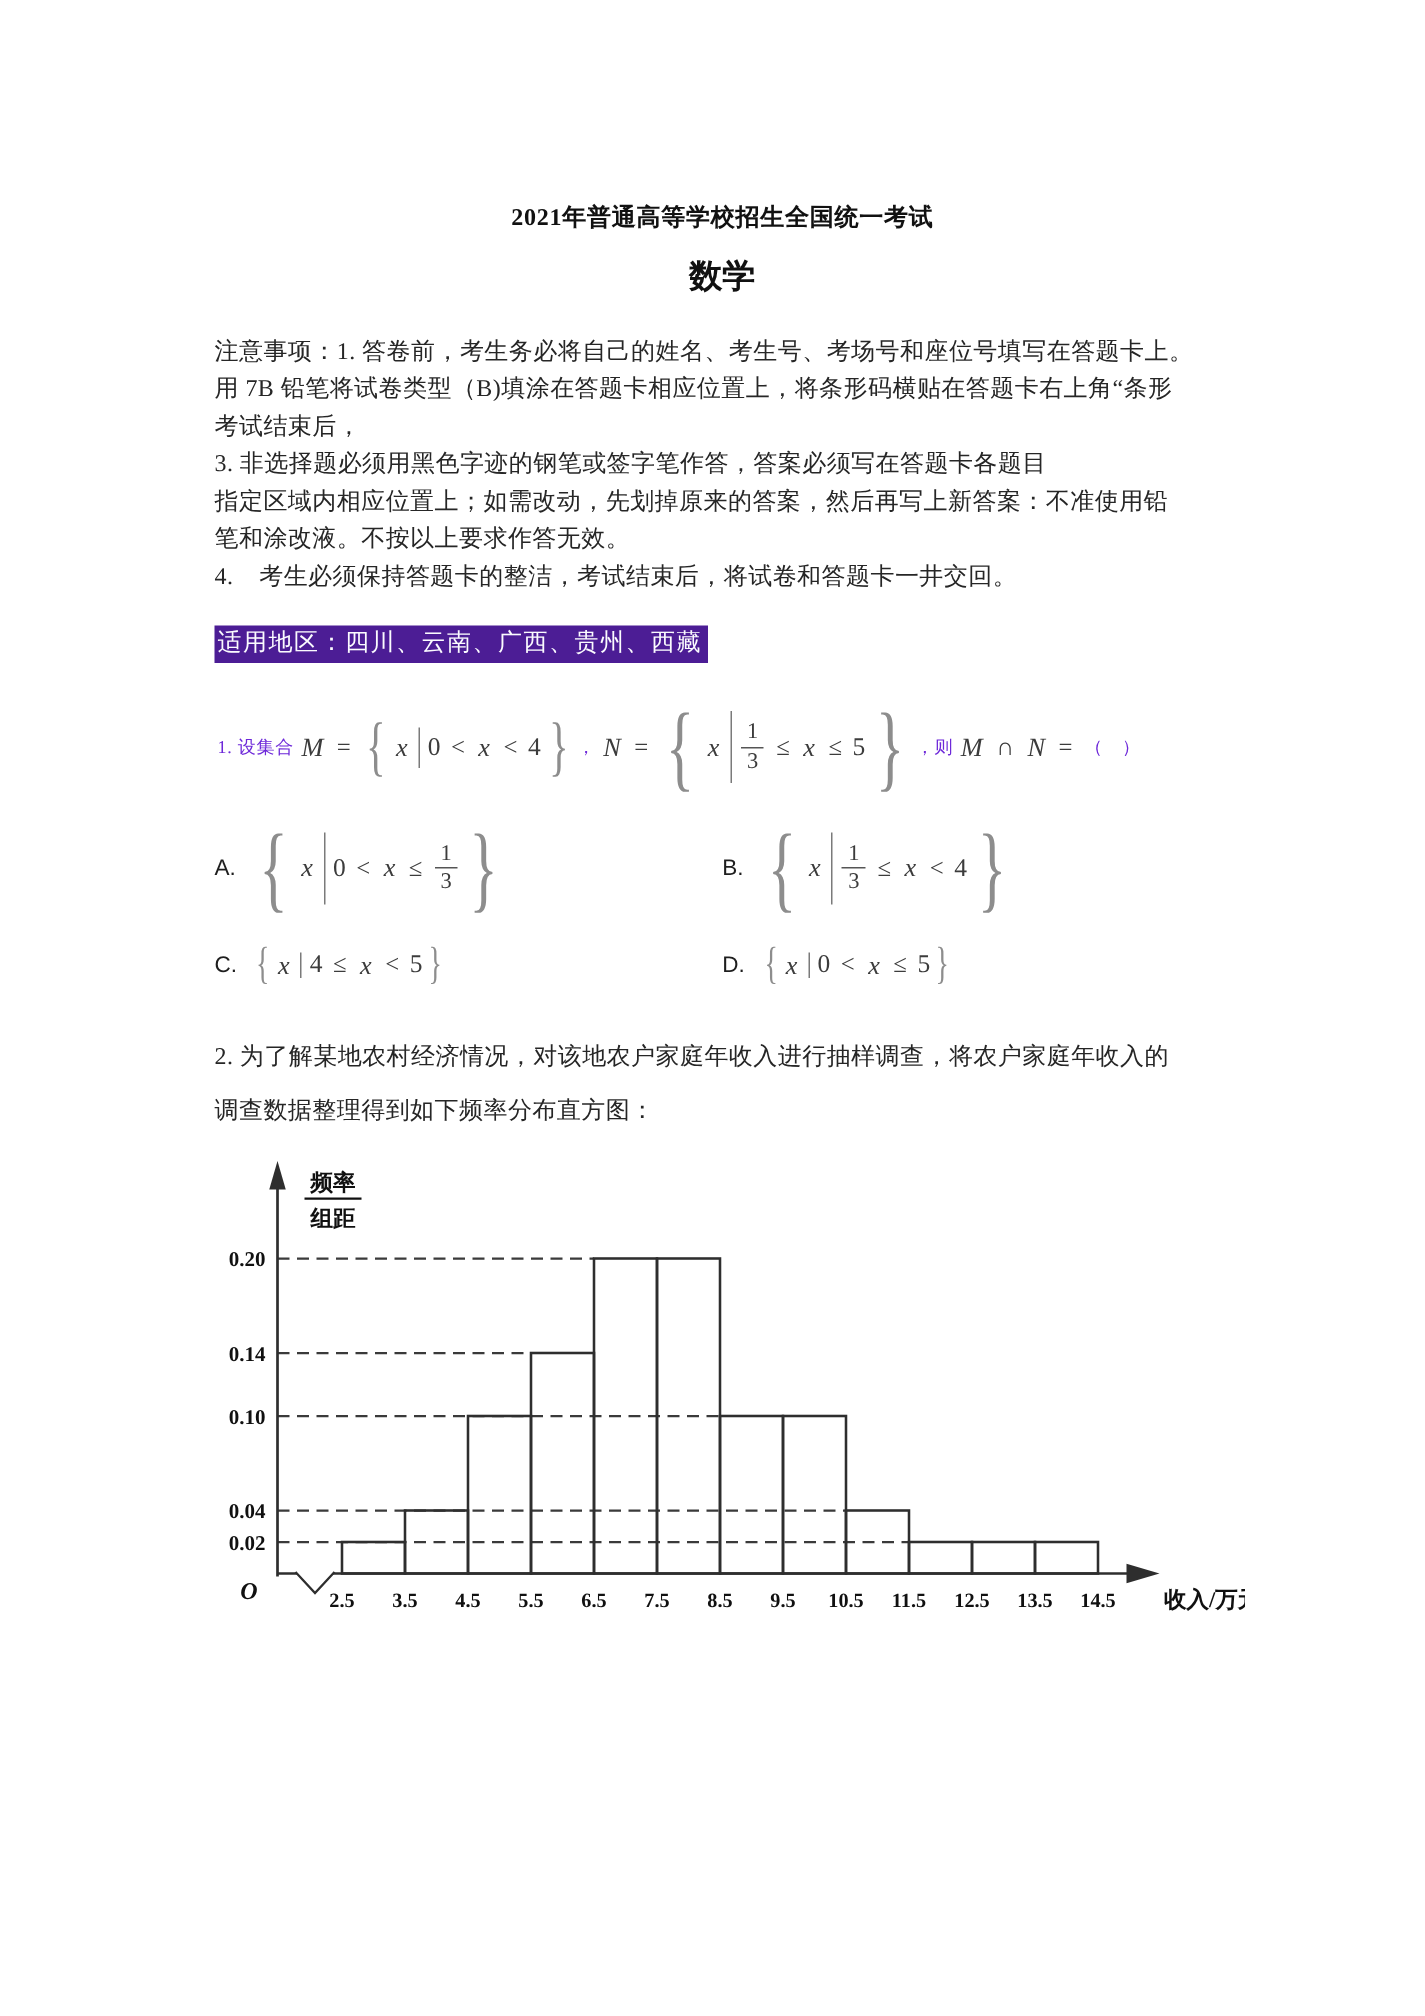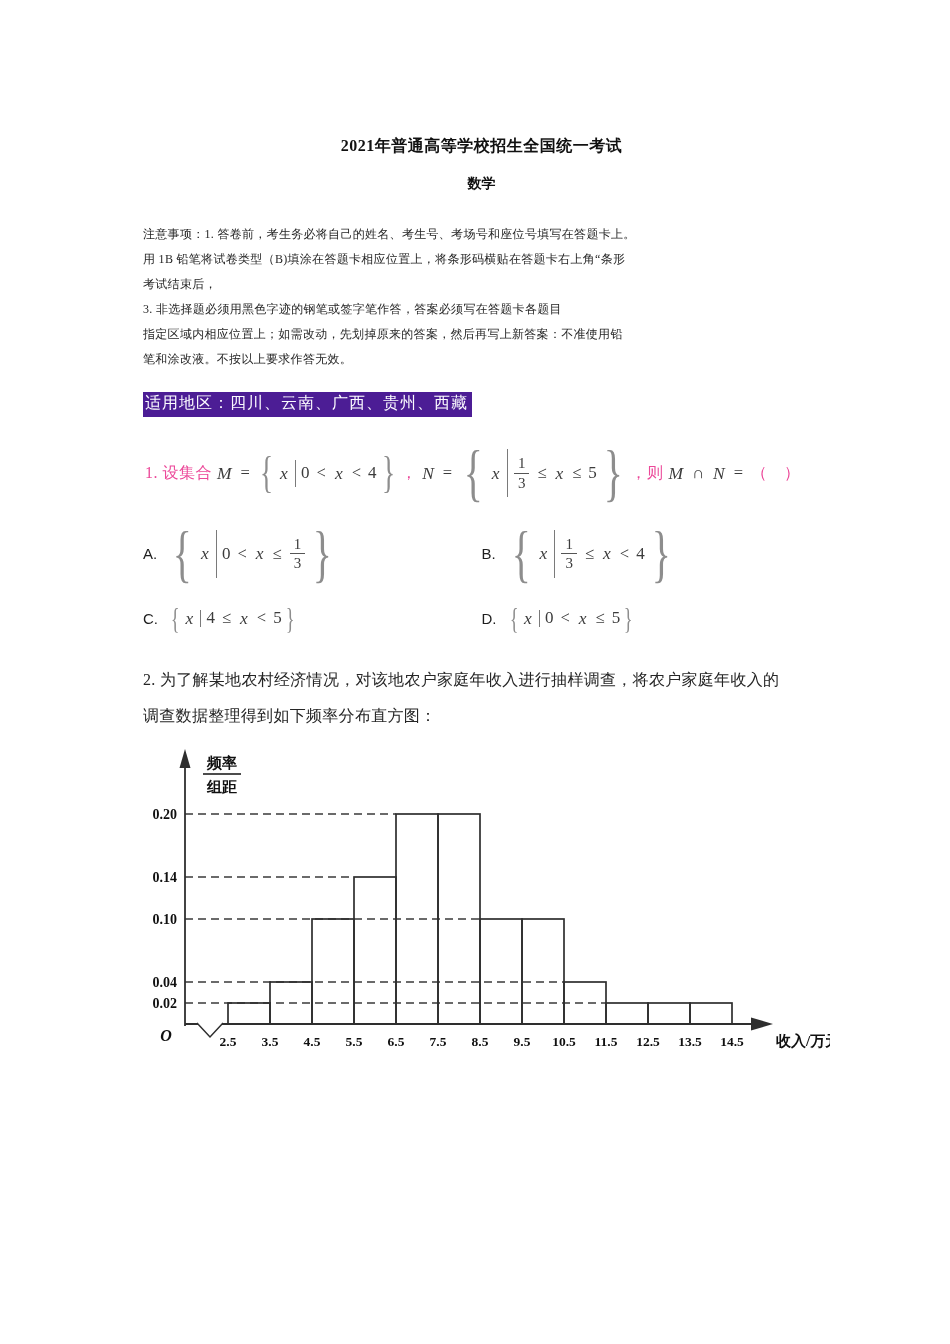--- a/index.html
+++ b/index.html
@@ -6,35 +6,35 @@
   body{
     width:950px;height:1344px;background:#ffffff;overflow:hidden;
     font-family:"Liberation Serif","DejaVu Serif",serif;color:#2a2a2a;
   }
   .content{padding:130px 130px 0 143px;}
   .title{
     margin:0;text-align:center;font-size:16px;font-weight:bold;color:#111;
     letter-spacing:0.5px;line-height:32px;
   }
   .subject{
-    margin:8px 0 0 0;text-align:center;font-size:14px;font-weight:bold;color:#111;line-height:28px;
+    margin:8px 0 0 0;text-align:center;font-size:22px;font-weight:bold;color:#111;line-height:28px;
   }
   .notice{margin-top:24px;}
   .notice-line{
-    font-size:12px;line-height:25px;white-space:pre;letter-spacing:0.3px;color:#262626;
+    font-size:16px;line-height:25px;white-space:pre;letter-spacing:0.3px;color:#262626;
   }
   .region{margin-top:20px;height:22px;}
   .region-hl{
     display:inline-block;background:#4c1d95;color:#fbfbff;font-size:16px;
     padding:1px 4px 3px 2px;letter-spacing:1px;
   }
   
   .mathline{display:flex;align-items:center;}
   .q1-stem{margin-top:26px;height:66px;}
-  .m-text{color:#ec4899;font-size:16px;margin:0 2px;letter-spacing:0.5px;}
+  .m-text{color:#6d28d9;font-size:12px;margin:0 2px;letter-spacing:0.5px;}
   .m-var{font-style:italic;font-family:"Liberation Serif",serif;font-size:17.5px;color:#3c3c3c;margin:0 3px;}
   .m-op{margin:0 6px;color:#3c3c3c;font-size:16.5px;}
   .m-num{margin:0 1px;color:#3c3c3c;font-size:17px;}
   .m-brace{display:inline-block;transform:scaleX(0.62);color:#8d8d8d;line-height:0.85;font-weight:400;}
   .m-brace.sm{font-size:30px;}
   .m-brace.md{font-size:44px;}
   .m-brace.lg{font-size:64px;}
   .m-vbar{display:inline-block;width:1.3px;background:#7a7a7a;margin:0 4px;}
   .m-vbar.sm{height:17px;}
   .m-vbar.md{height:27px;}
@@ -61,25 +61,26 @@
 </head>
 <body>
 
 <div class="content">
 
   <h1 class="title">2021年普通高等学校招生全国统一考试</h1>
   <h2 class="subject">数学</h2>
 
   <div class="notice">
     <div class="notice-line">注意事项：1. 答卷前，考生务必将自己的姓名、考生号、考场号和座位号填写在答题卡上。</div>
-    <div class="notice-line">用 1B 铅笔将试卷类型（B)填涂在答题卡相应位置上，将条形码横贴在答题卡右上角“条形</div>
+    <div class="notice-line">用 7B 铅笔将试卷类型（B)填涂在答题卡相应位置上，将条形码横贴在答题卡右上角“条形</div>
     <div class="notice-line">考试结束后，</div>
     <div class="notice-line">3. 非选择题必须用黑色字迹的钢笔或签字笔作答，答案必须写在答题卡各题目</div>
     <div class="notice-line">指定区域内相应位置上；如需改动，先划掉原来的答案，然后再写上新答案：不准使用铅</div>
     <div class="notice-line">笔和涂改液。不按以上要求作答无效。</div>
+    <div class="notice-line">4.    考生必须保持答题卡的整洁，考试结束后，将试卷和答题卡一井交回。</div>
   </div>
 
   <div class="region">
     <span class="region-hl">适用地区：四川、云南、广西、贵州、西藏</span>
   </div>
 
   <div class="mathline q1-stem">
       <span class="m-text">1. 设集合</span>
       <span class="m-var">M</span>
       <span class="m-op">=</span>

